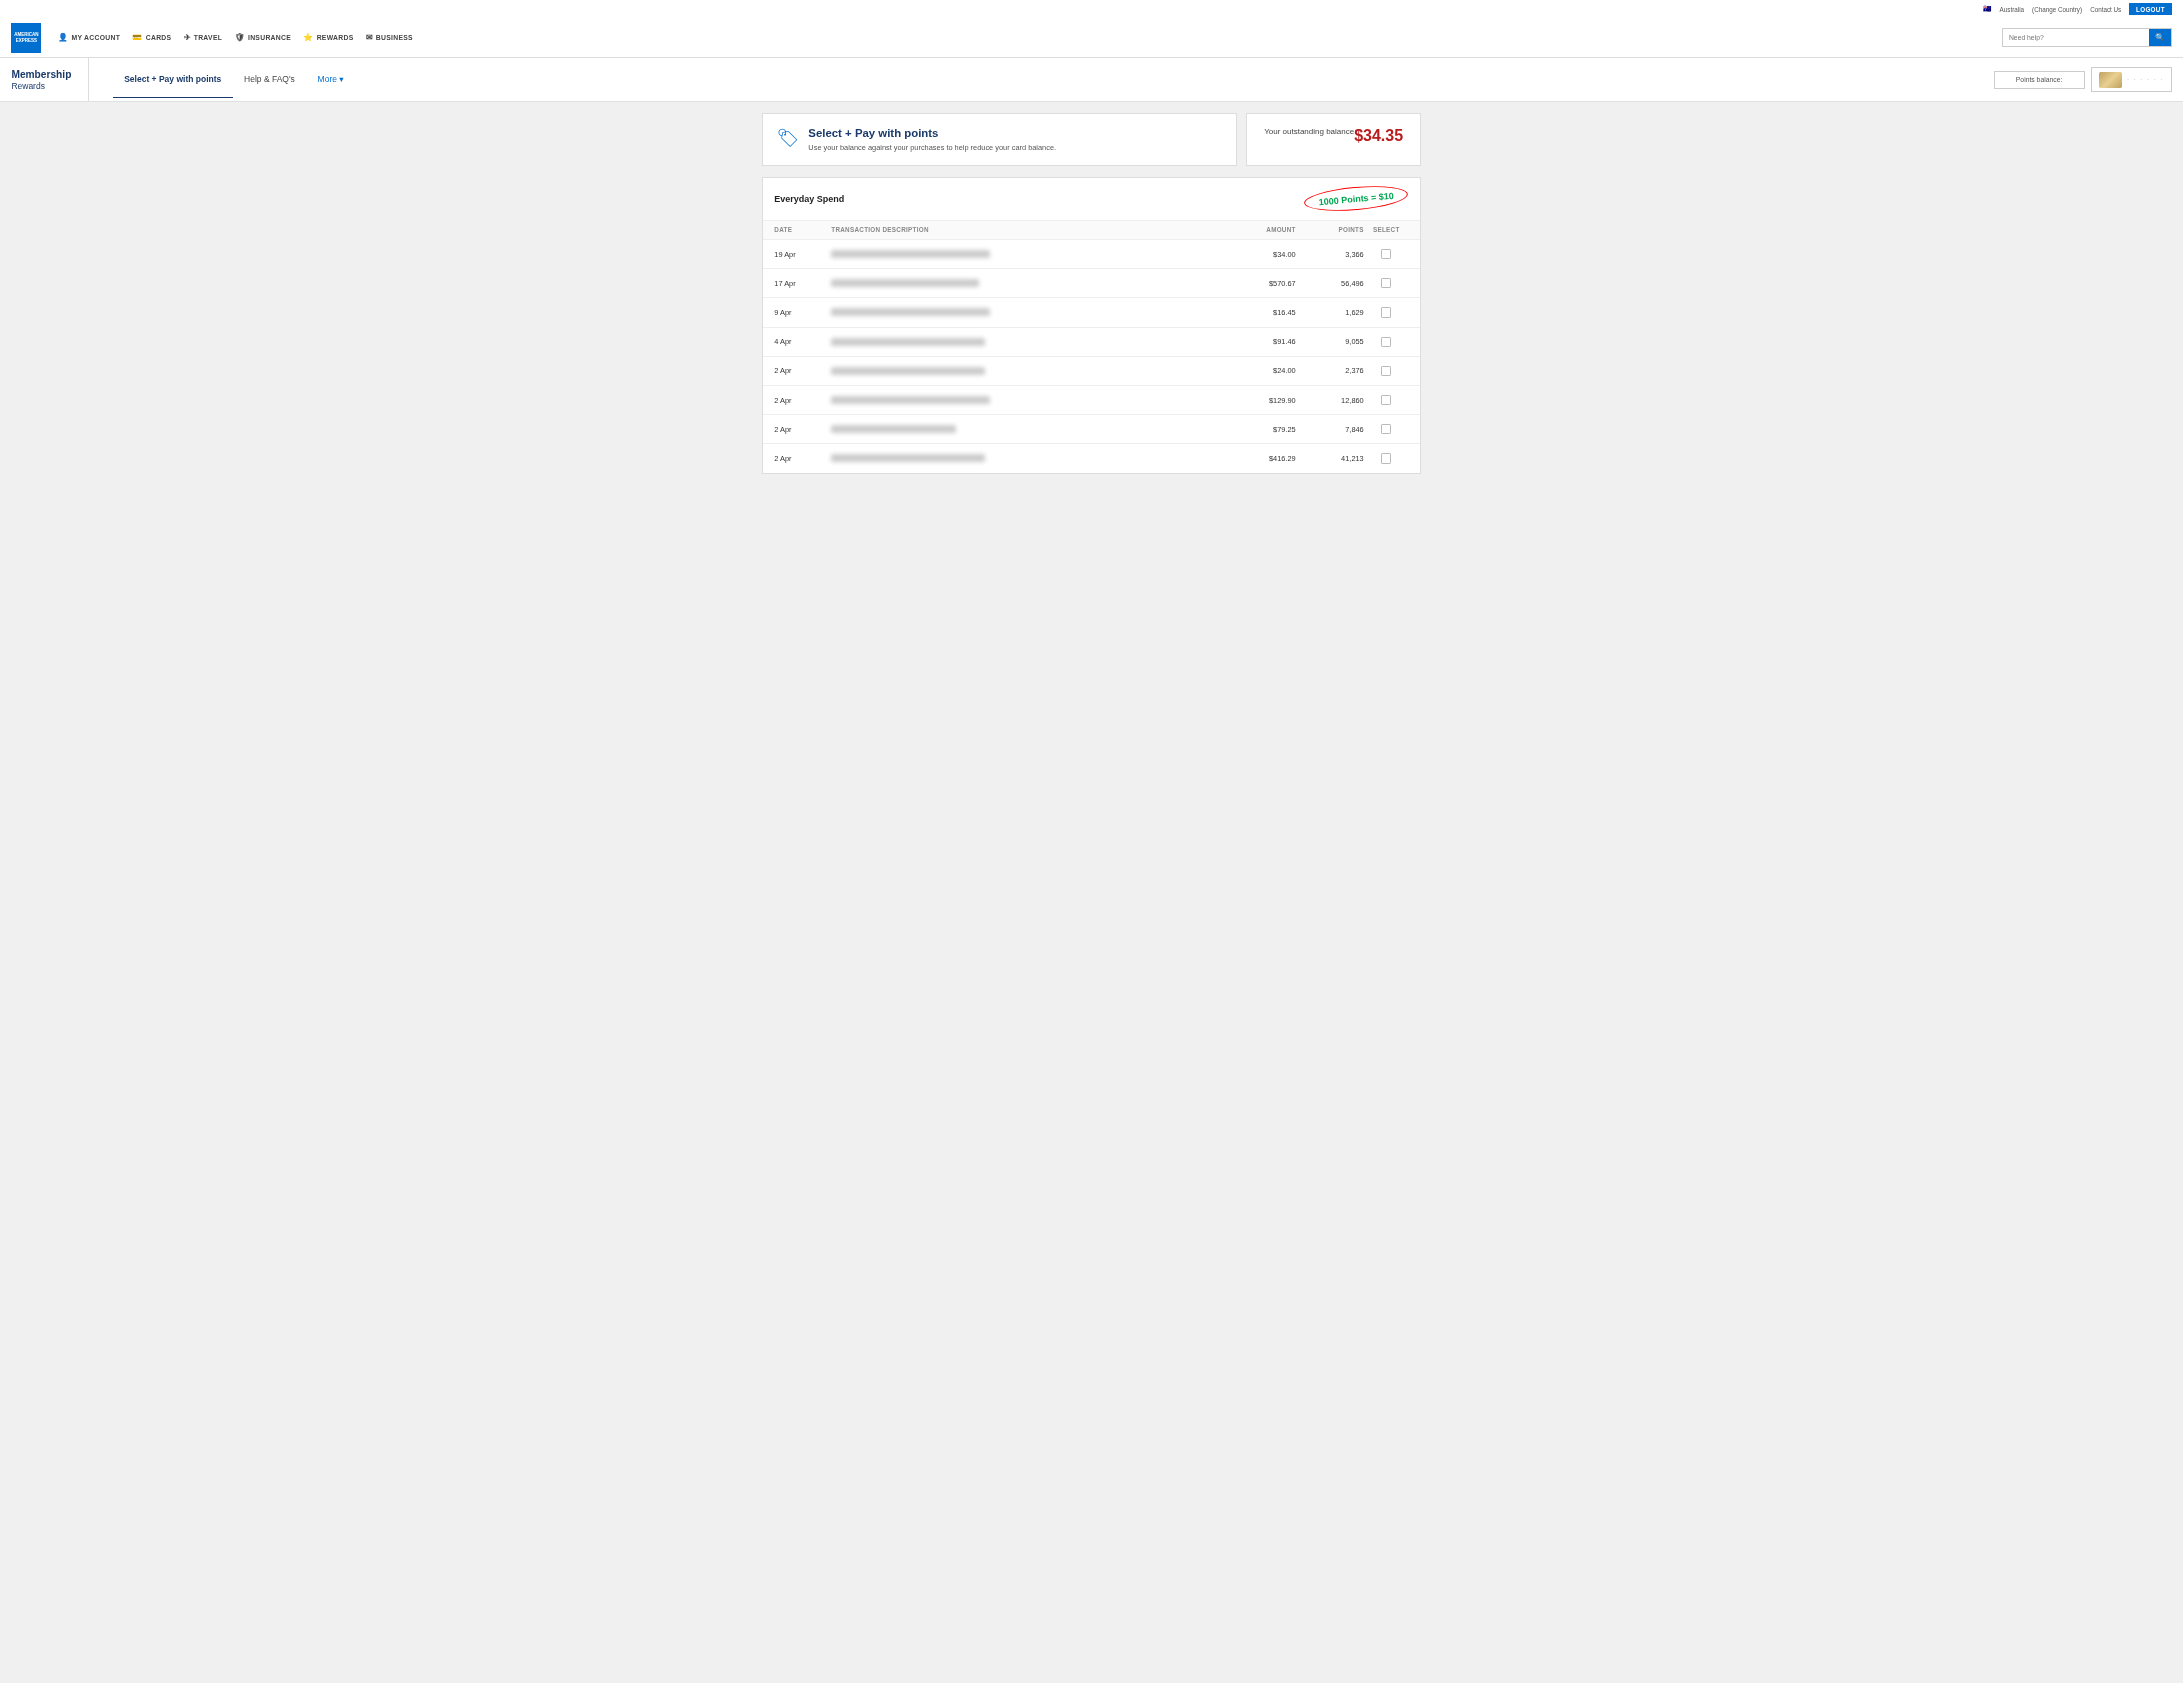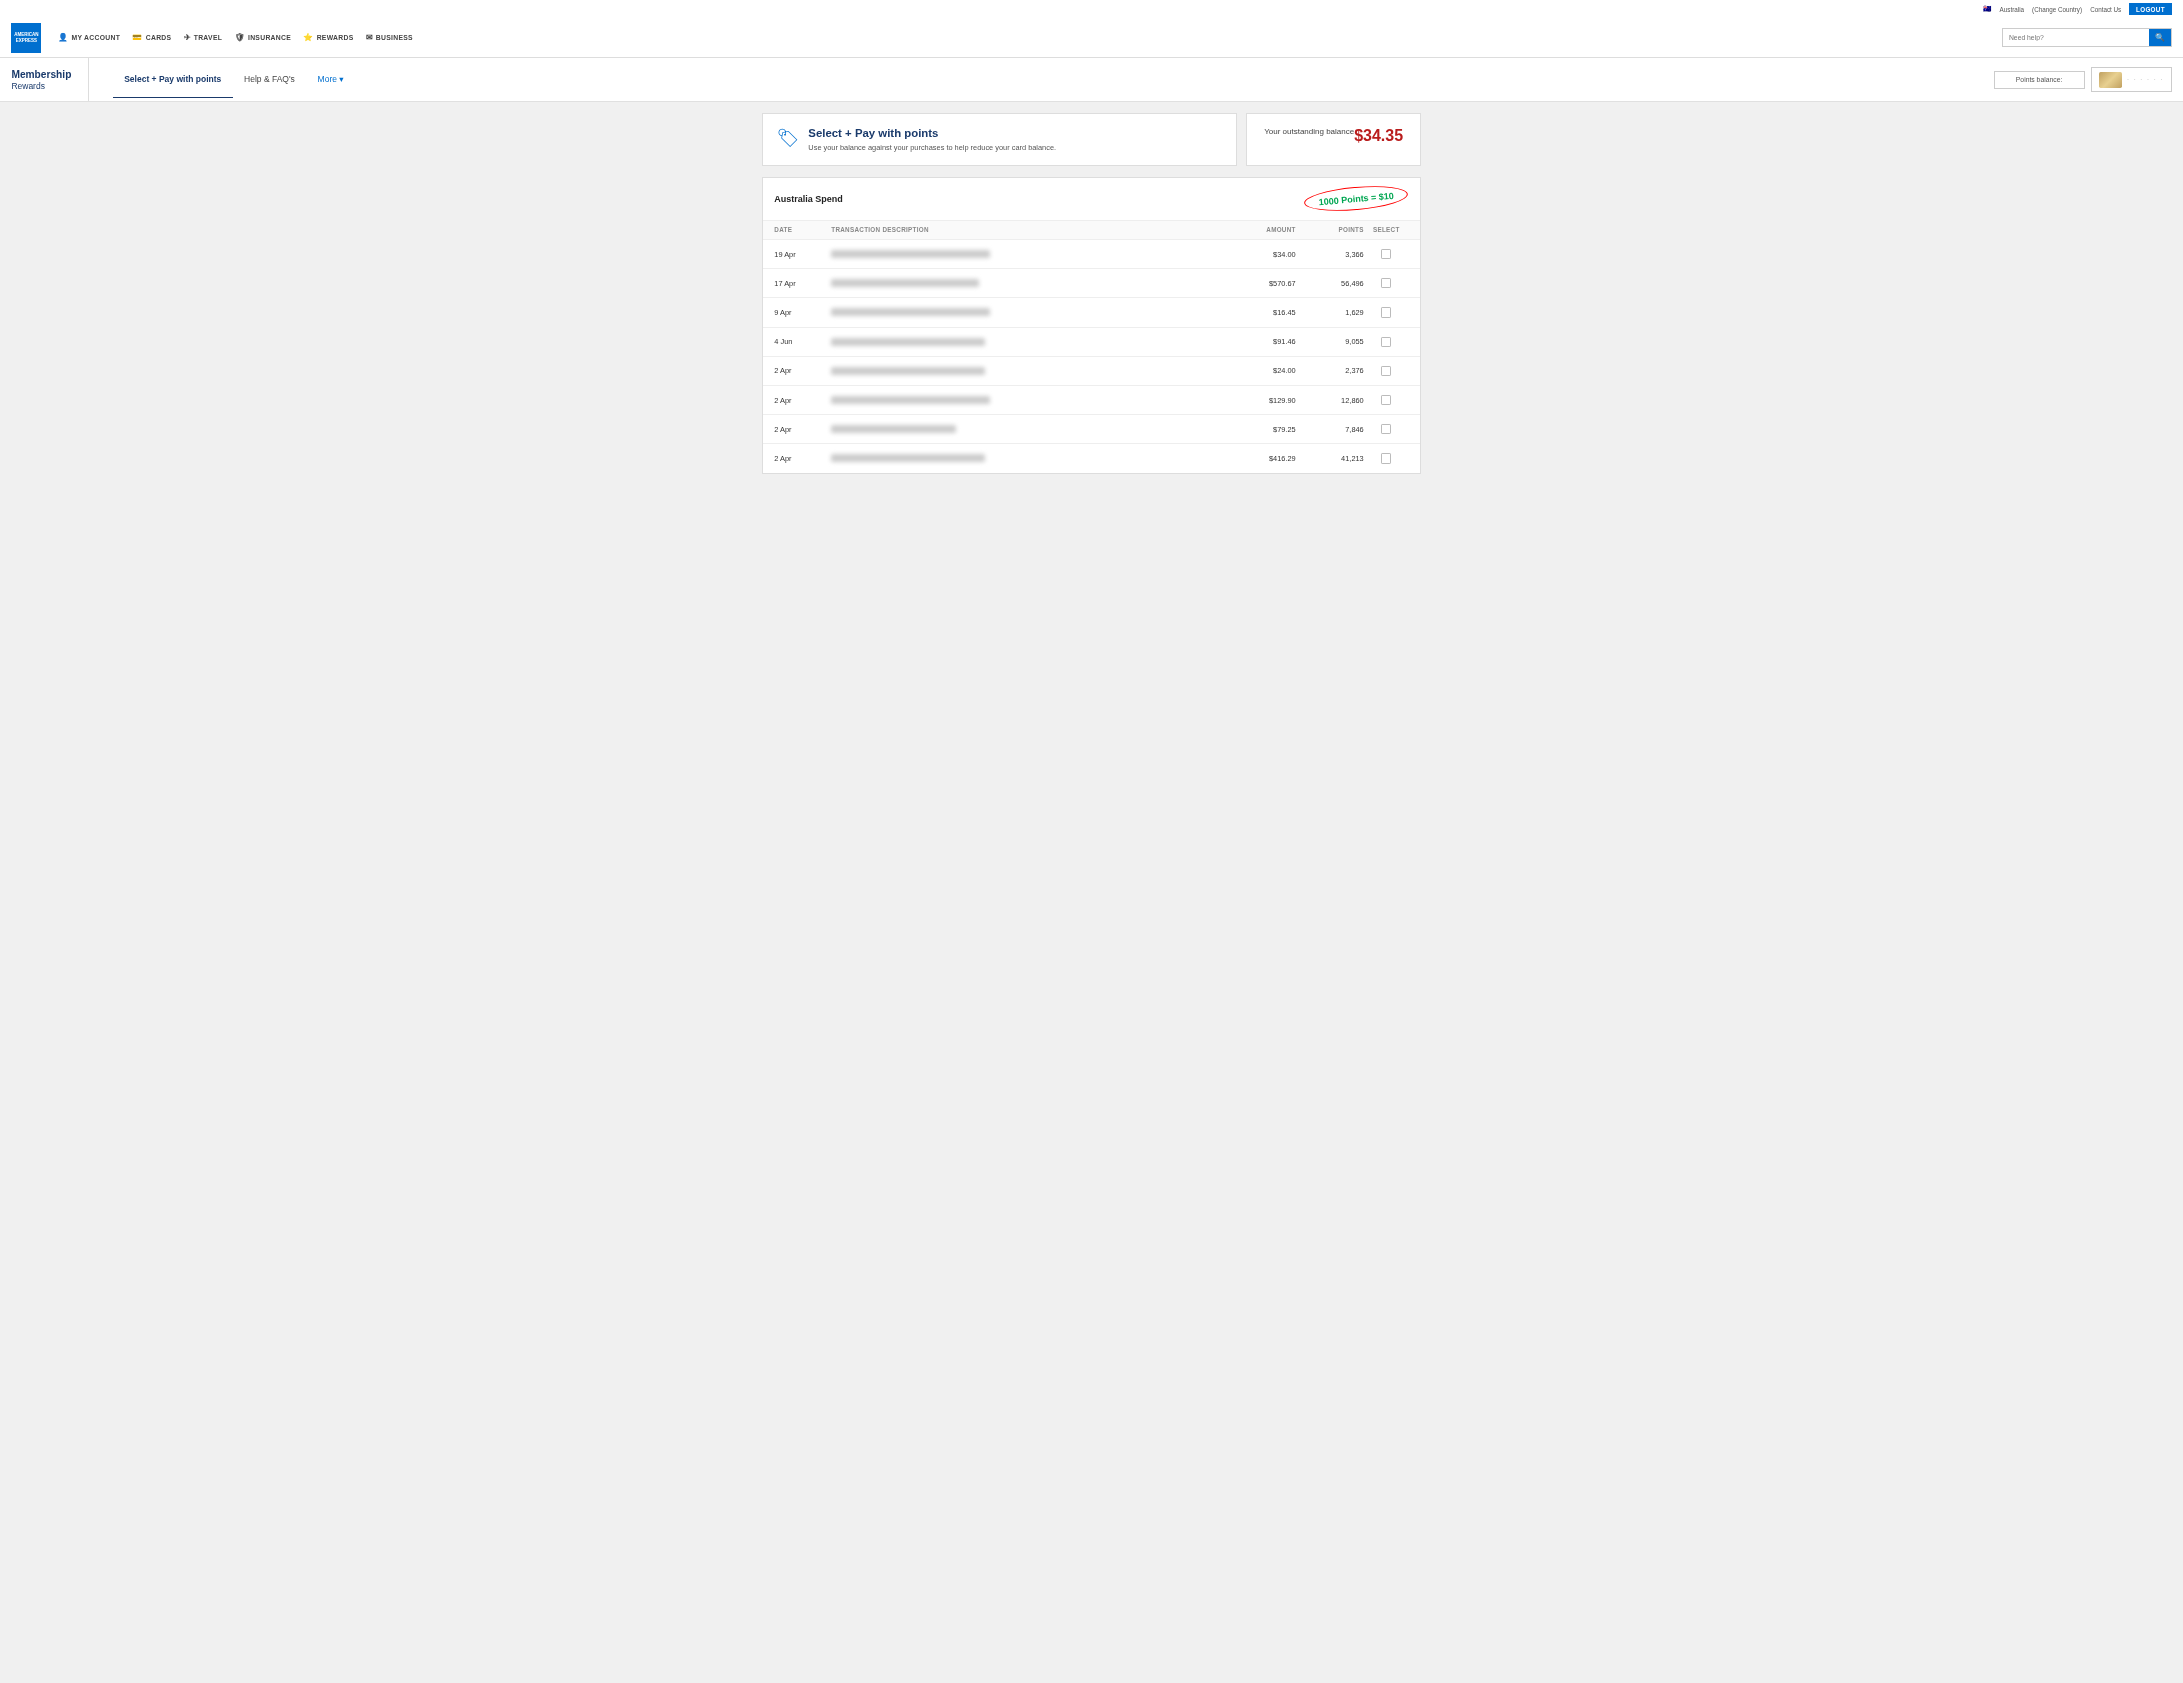--- a/index.html
+++ b/index.html
@@ -410,21 +410,21 @@
       </div>
     </div>
     <div class="outstanding-balance-box">
       <div class="label">Your outstanding balance</div>
       <div class="amount">$34.35</div>
     </div>
   </div>
 
   <div class="table-section">
     <div class="table-header-row">
-      <span class="everyday-spend">Australia Spend</span>
+      <span class="everyday-spend">Everyday Spend</span>
       <div class="points-rate-badge">1000 Points = $10</div>
     </div>
     <div class="col-headers">
       <span class="col-header">DATE</span>
       <span class="col-header">TRANSACTION DESCRIPTION</span>
       <span class="col-header right">AMOUNT</span>
       <span class="col-header right">POINTS</span>
       <span class="col-header center">SELECT</span>
     </div>
 
@@ -456,21 +456,21 @@
     <div class="cell-desc">
       <span class="blurred-text" style="width:159px;">&nbsp;</span>
     </div>
     <span class="cell-amount">$16.45</span>
     <span class="cell-points">1,629</span>
     <div class="cell-select">
       <input type="checkbox" class="checkbox" style="">
     </div>
   </div>
         <div class="table-row">
-    <span class="cell-date">4 Jun</span>
+    <span class="cell-date">4 Apr</span>
     <div class="cell-desc">
       <span class="blurred-text" style="width:154px;">&nbsp;</span>
     </div>
     <span class="cell-amount">$91.46</span>
     <span class="cell-points">9,055</span>
     <div class="cell-select">
       <input type="checkbox" class="checkbox" style="">
     </div>
   </div>
         <div class="table-row">

